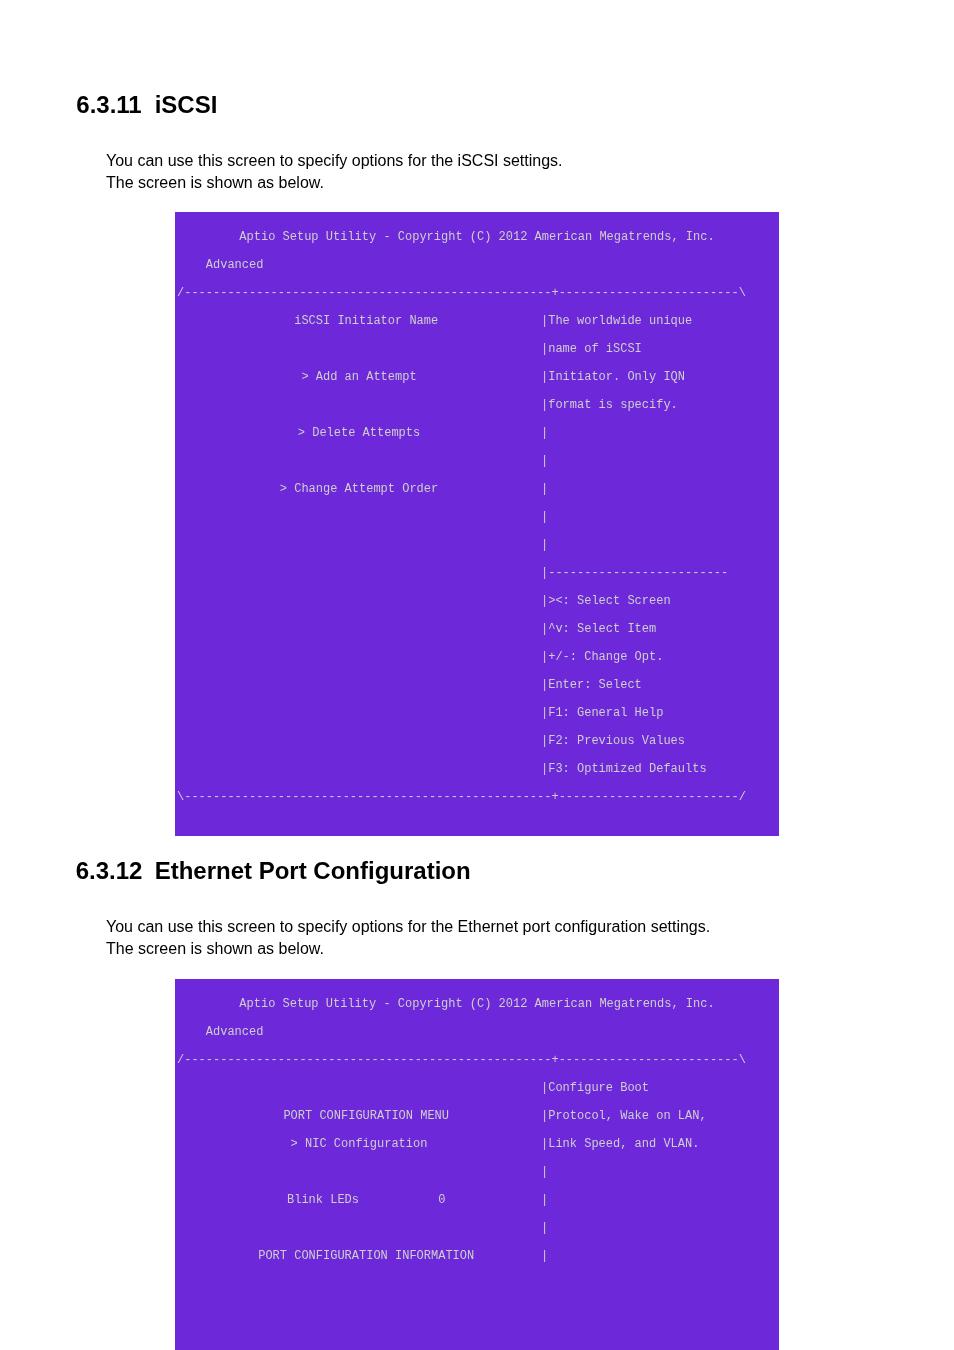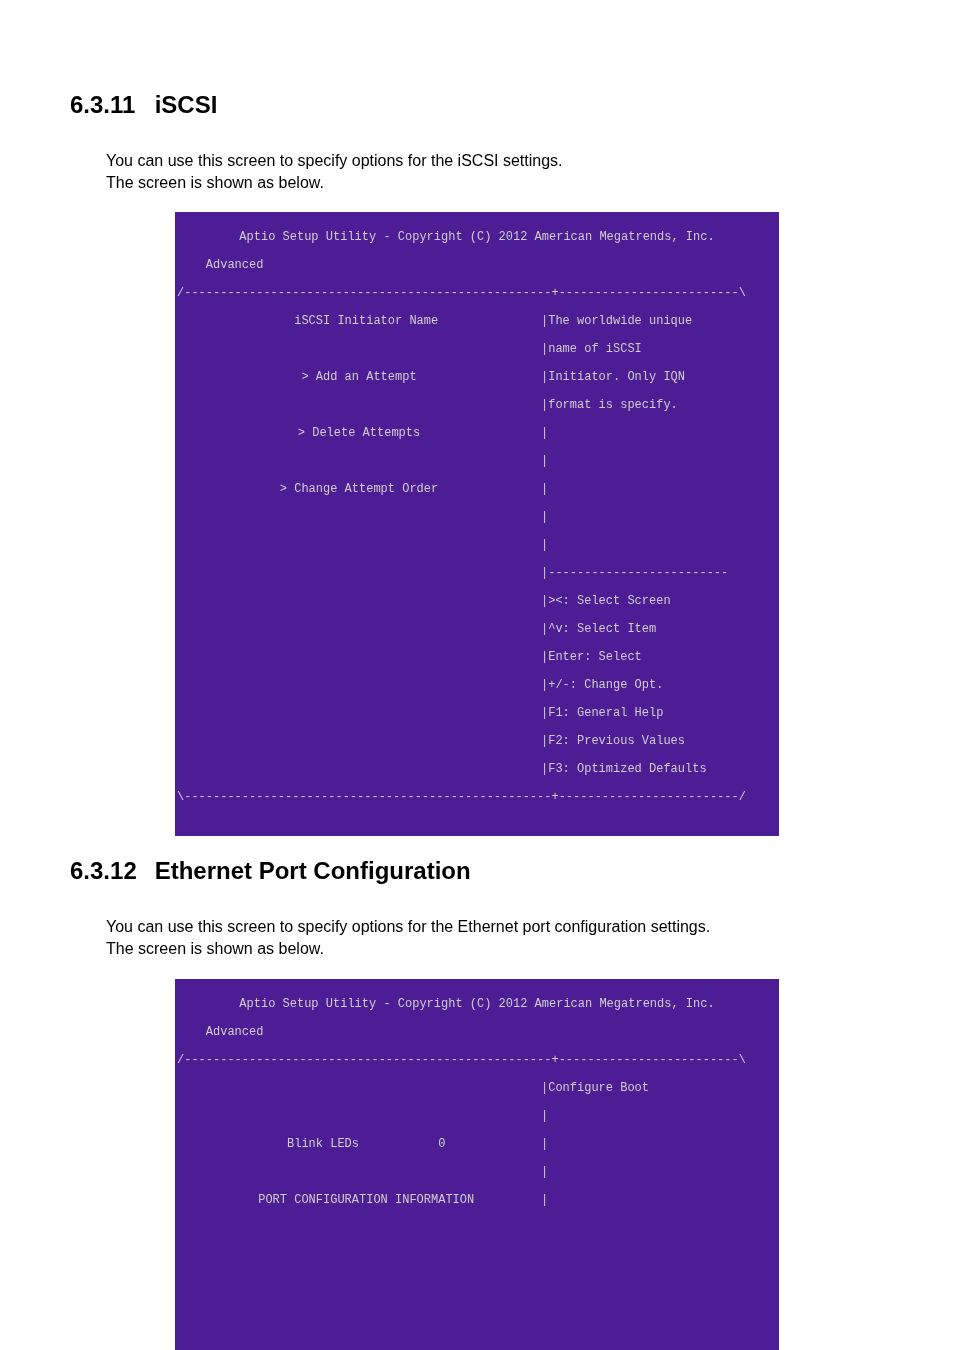--- a/index.html
+++ b/index.html
@@ -1,21 +1,21 @@
 <!DOCTYPE html>
 <html><head>
 <meta charset="utf-8">
 <style>
   html,body{margin:0;padding:0;background:#fff;color:#000;}
   body{width:954px;font-family:Arial,Helvetica,sans-serif;font-size:16px;line-height:1.4;}
   .page{padding:70px 70px 40px 70px;}
   h2{font-size:24px;font-weight:bold;margin:18px 0 28px 0;}
-  .num{display:inline-block;min-width:78px;}
+  .num{display:inline-block;min-width:78px;text-align:center;}
   .body-text{margin-left:36px;margin-bottom:18px;font-size:16px;}
-  .terminal{margin:0 auto 14px auto;width:600px;background:#4c1d95;color:#cfcfcf;
+  .terminal{margin:0 auto 14px auto;width:600px;background:#6d28d9;color:#cfcfcf;
     font-family:"Courier New",Courier,monospace;font-size:12px;line-height:14px;
     padding:4px 2px 4px 2px;white-space:pre;}
   .t-line{display:flex;}
   .t-left{flex:0 0 364px;overflow:hidden;text-align:center;}
   .t-right{flex:1;}
   .t-center{text-align:center;}
   .cursor{background:#cfcfcf;color:#000;display:inline-block;width:7px;height:12px;vertical-align:middle;}
 </style>
 </head>
 <body>
@@ -41,22 +41,22 @@
 <div class="t-line"><div class="t-left">&gt; Add an Attempt</div><div class="t-right">|Initiator. Only IQN</div></div>
 <div class="t-line"><div class="t-left"></div><div class="t-right">|format is specify.</div></div>
 <div class="t-line"><div class="t-left">&gt; Delete Attempts</div><div class="t-right">|</div></div>
 <div class="t-line"><div class="t-left"></div><div class="t-right">|</div></div>
 <div class="t-line"><div class="t-left">&gt; Change Attempt Order</div><div class="t-right">|</div></div>
 <div class="t-line"><div class="t-left"></div><div class="t-right">|</div></div>
 <div class="t-line"><div class="t-left"></div><div class="t-right">|</div></div>
 <div class="t-line"><div class="t-left"></div><div class="t-right">|-------------------------</div></div>
 <div class="t-line"><div class="t-left"></div><div class="t-right">|&gt;&lt;: Select Screen</div></div>
 <div class="t-line"><div class="t-left"></div><div class="t-right">|^v: Select Item</div></div>
+<div class="t-line"><div class="t-left"></div><div class="t-right">|+/-: Change Opt.</div></div>
 <div class="t-line"><div class="t-left"></div><div class="t-right">|Enter: Select</div></div>
-<div class="t-line"><div class="t-left"></div><div class="t-right">|+/-: Change Opt.</div></div>
 <div class="t-line"><div class="t-left"></div><div class="t-right">|F1: General Help</div></div>
 <div class="t-line"><div class="t-left"></div><div class="t-right">|F2: Previous Values</div></div>
 <div class="t-line"><div class="t-left"></div><div class="t-right">|F3: Optimized Defaults</div></div>
 <div>\---------------------------------------------------+-------------------------/</div>
   </div>
 
   <h2>
     <span class="num">6.3.12</span>
     <span>Ethernet Port Configuration</span>
   </h2>
@@ -64,20 +64,22 @@
   <div class="body-text">
     <span>You can use this screen to specify options for the Ethernet port configuration settings.</span><br>
     <span>The screen is shown as below.</span>
   </div>
 
   <div class="terminal">
 <div class="t-center">Aptio Setup Utility - Copyright (C) 2012 American Megatrends, Inc.</div>
 <div>    Advanced</div>
 <div>/---------------------------------------------------+-------------------------\</div>
 <div class="t-line"><div class="t-left"></div><div class="t-right">|Configure Boot</div></div>
+<div class="t-line"><div class="t-left">  PORT CONFIGURATION MENU</div><div class="t-right">|Protocol, Wake on LAN,</div></div>
+<div class="t-line"><div class="t-left">&gt; NIC Configuration</div><div class="t-right">|Link Speed, and VLAN.</div></div>
 <div class="t-line"><div class="t-left"></div><div class="t-right">|</div></div>
 <div class="t-line"><div class="t-left">  Blink LEDs           0</div><div class="t-right">|</div></div>
 <div class="t-line"><div class="t-left"></div><div class="t-right">|</div></div>
 <div class="t-line"><div class="t-left">  PORT CONFIGURATION INFORMATION</div><div class="t-right">|</div></div>
 
 
 
 
 
 

